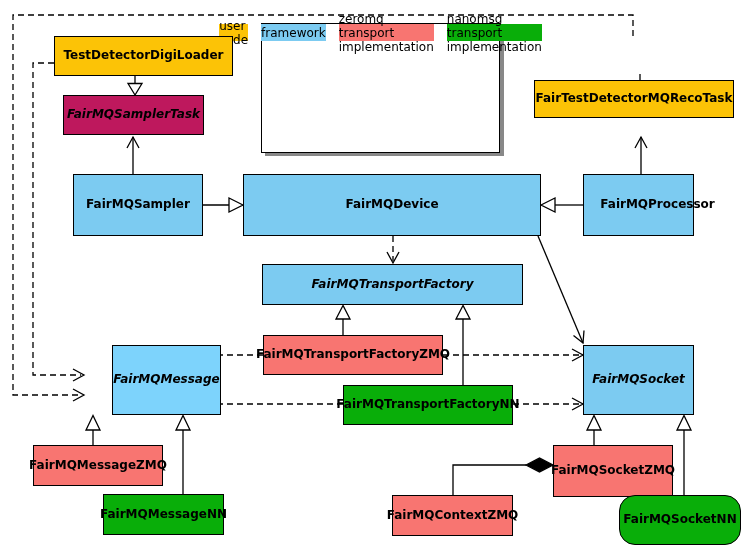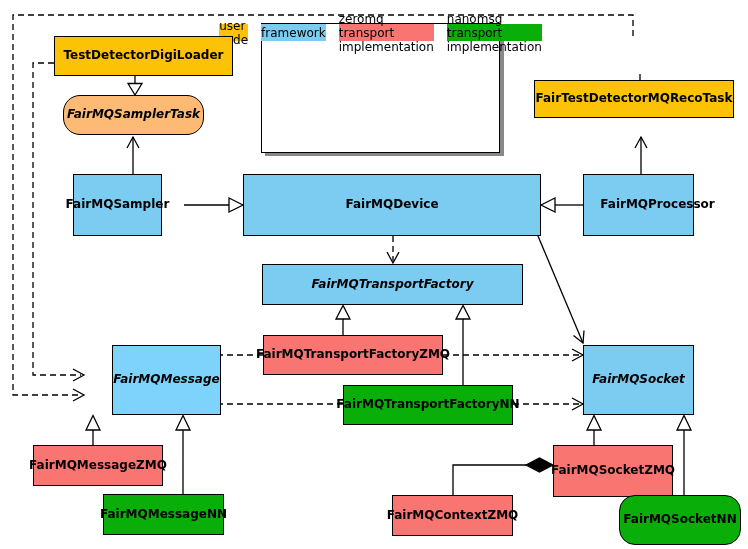--- a/index.html
+++ b/index.html
@@ -12,21 +12,21 @@
     position:absolute;z-index:2;box-sizing:border-box;
     border:1px solid #000;
     display:flex;align-items:center;justify-content:center;
     font-size:12px;font-weight:bold;color:#000;text-align:center;
     line-height:1.1;
   }
   .abstract{font-style:italic;}
   
   #n-digiloader{left:54px;top:36px;width:179px;height:40px;}
   #n-samplertask{left:63px;top:95px;width:141px;height:40px;}
-  #n-sampler{left:73px;top:174px;width:89px;height:62px;}
+  #n-sampler{left:73px;top:174px;width:130px;height:62px;}
   #n-recotask{left:534px;top:36px;width:200px;height:38px;}
   #n-processortask{left:574px;top:95px;width:130px;height:41px;}
   #n-processor{left:583px;top:174px;width:111px;height:62px;}
   #n-device{left:243px;top:174px;width:298px;height:62px;}
   #n-transportfactory{left:262px;top:264px;width:261px;height:41px;}
   #n-transportfactoryzmq{left:263px;top:335px;width:180px;height:40px;}
   #n-transportfactorynn{left:343px;top:385px;width:170px;height:40px;}
   #n-message{left:84px;top:345px;width:109px;height:70px;}
   #n-socket{left:583px;top:345px;width:111px;height:70px;}
   #n-messagezmq{left:33px;top:445px;width:130px;height:41px;}
@@ -144,21 +144,21 @@
   </svg>
 
   <div id="legend">
     <div class="legend-bar" style="background-color: rgb(252, 195, 6);">user code</div>
     <div class="legend-bar" style="background-color: rgb(124, 203, 241);">framework</div>
     <div class="legend-bar" style="background-color: rgb(248, 117, 113);">zeromq transport implementation</div>
     <div class="legend-bar" style="background-color: rgb(9, 174, 9);">nanomsg transport implementation</div>
   </div>
 
   <div class="node" id="n-digiloader" style="background-color: rgb(252, 195, 6);">TestDetectorDigiLoader</div>
-  <div class="node abstract" id="n-samplertask" style="background-color: #fdba74; border-radius: 17px;">FairMQSamplerTask</div>
+  <div class="node abstract" id="n-samplertask" style="background-color: #be185d;">FairMQSamplerTask</div>
   <div class="node" id="n-sampler" style="background-color: rgb(124, 203, 241);">FairMQSampler</div>
   <div class="node" id="n-recotask" style="background-color: rgb(252, 195, 6); margin-top: 44px;">FairTestDetectorMQRecoTask</div>
   <div class="node" id="n-processor" style="background-color: rgb(124, 203, 241); padding-left: 38px;">FairMQProcessor</div>
   <div class="node" id="n-device" style="background-color: rgb(124, 203, 241);">FairMQDevice</div>
   <div class="node abstract" id="n-transportfactory" style="background-color: rgb(124, 203, 241);">FairMQTransportFactory</div>
   <div class="node" id="n-transportfactoryzmq" style="background-color: rgb(248, 117, 113);">FairMQTransportFactoryZMQ</div>
   <div class="node" id="n-transportfactorynn" style="background-color: rgb(9, 174, 9);">FairMQTransportFactoryNN</div>
   <div class="node abstract" id="n-message" style="background-color: #7dd3fc; margin-left: 28px;">FairMQMessage</div>
   <div class="node abstract" id="n-socket" style="background-color: rgb(124, 203, 241);">FairMQSocket</div>
   <div class="node" id="n-messagezmq" style="background-color: rgb(248, 117, 113);">FairMQMessageZMQ</div>

